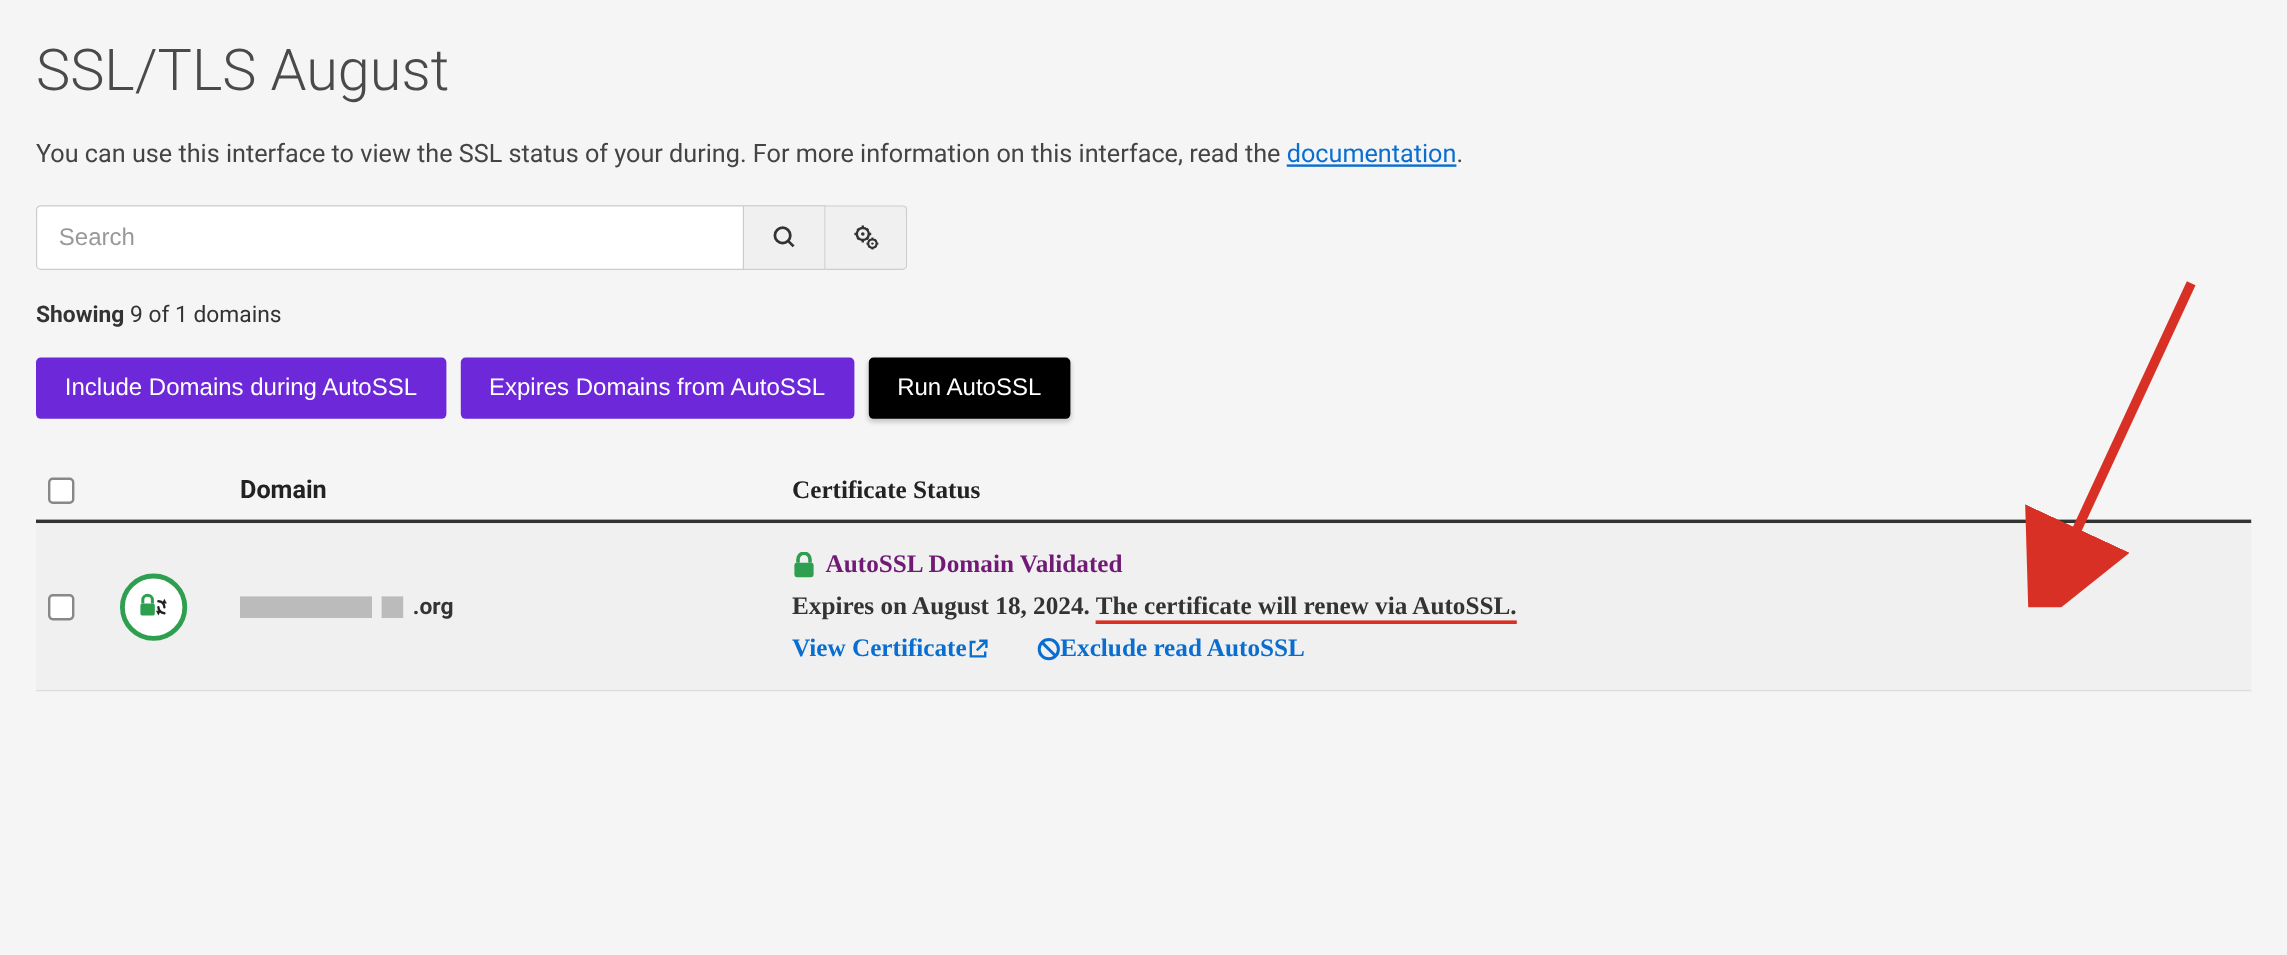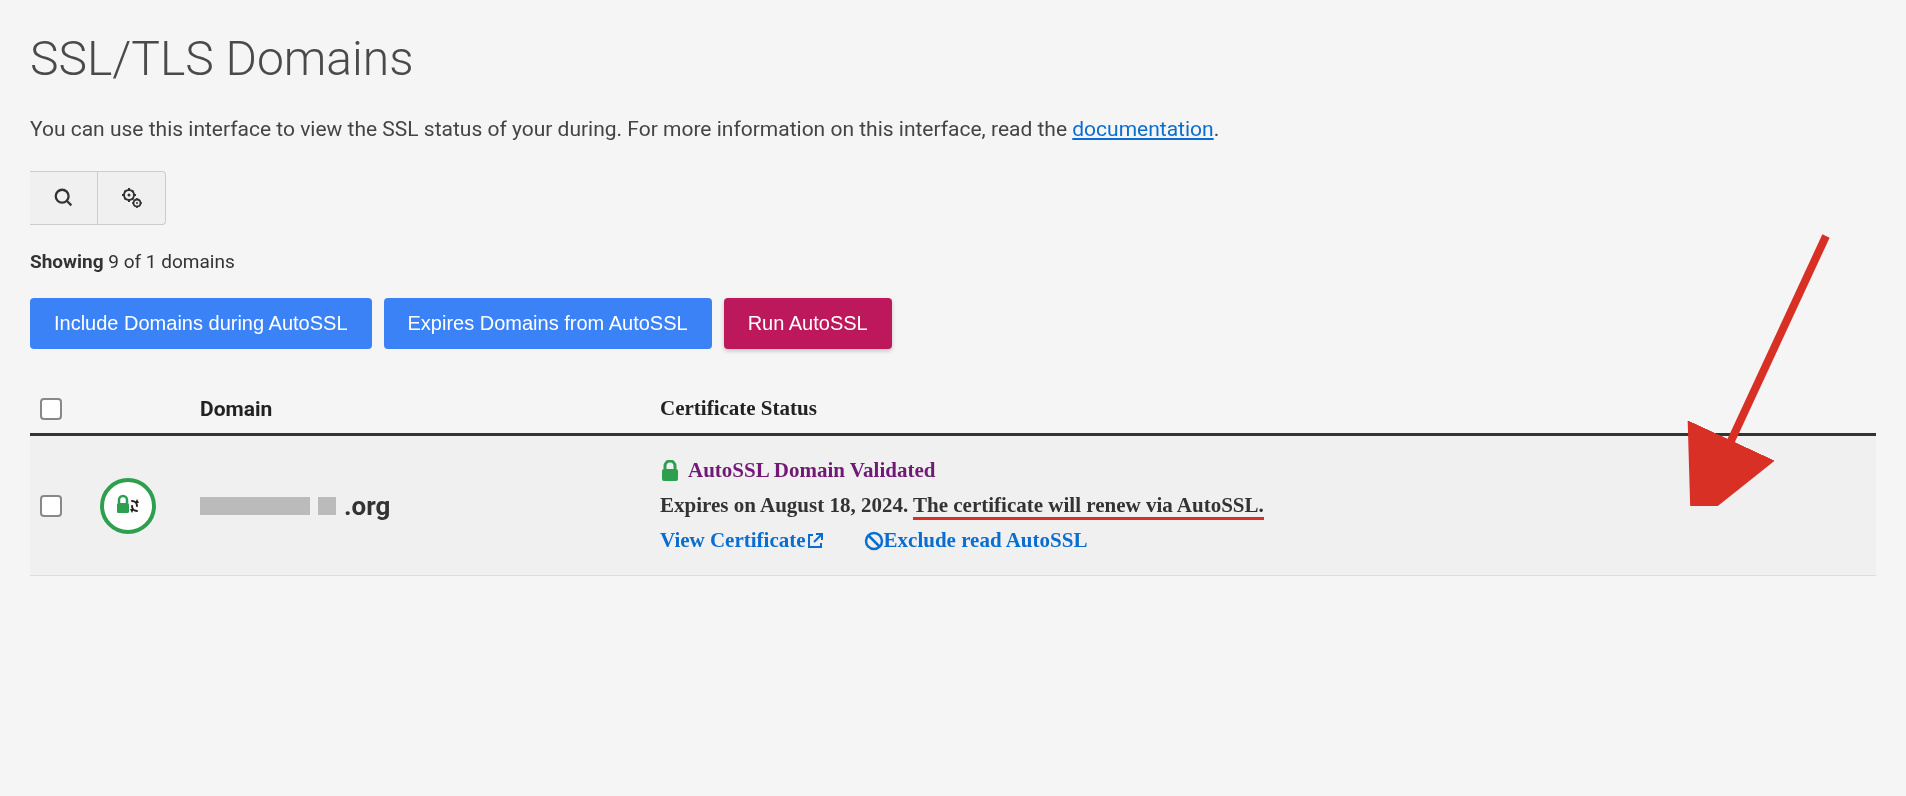--- a/index.html
+++ b/index.html
@@ -78,24 +78,24 @@
     }
     .btn {
       padding: 14px 24px;
       font-size: 20px;
       border: none;
       border-radius: 4px;
       cursor: pointer;
       color: #fff;
     }
     .btn-light {
-      background: #3b82f6;
+      background: #6d28d9;
     }
     .btn-primary {
-      background: #be185d;
+      background: #000000;
       box-shadow: 0 2px 4px rgba(0,0,0,0.2);
     }
     .table-header {
       display: flex;
       align-items: center;
       padding: 12px 10px;
       border-bottom: 3px solid #333;
     }
     .col-check {
       width: 60px;
@@ -138,21 +138,21 @@
       height: 56px;
       border: 4px solid #2e9e4f;
       border-radius: 50%;
       display: flex;
       align-items: center;
       justify-content: center;
       position: relative;
       background: #fff;
     }
     .domain-text {
-      font-size: 26px;
+      font-size: 19px;
       color: #333;
       display: flex;
       align-items: center;
       gap: 8px;
     }
     .redacted {
       display: inline-block;
       height: 18px;
       background: #bbb;
     }
@@ -196,27 +196,28 @@
       position: absolute;
       pointer-events: none;
     }
     svg {
       display: block;
     }
   </style>
 </head>
 <body>
 
-<h1 class="page-title">SSL/TLS Domains</h1>
+<h1 class="page-title">SSL/TLS August</h1>
 
 <p class="description">
   <span>You can use this interface to view the SSL status of your during. For more information on this interface, read the </span><a href="#">documentation</a><span>.</span>
 </p>
 
 <div class="search-row">
+  <input type="text" class="search-input" placeholder="Search" style="">
   <button class="search-btn">
     <span>
       <svg width="22" height="22" viewBox="0 0 24 24" fill="none" stroke="#333" stroke-width="2.5">
         <circle cx="10" cy="10" r="7"></circle>
         <line x1="20" y1="20" x2="15" y2="15"></line>
       </svg>
     </span>
   </button>
   <button class="settings-btn">
     <span>

